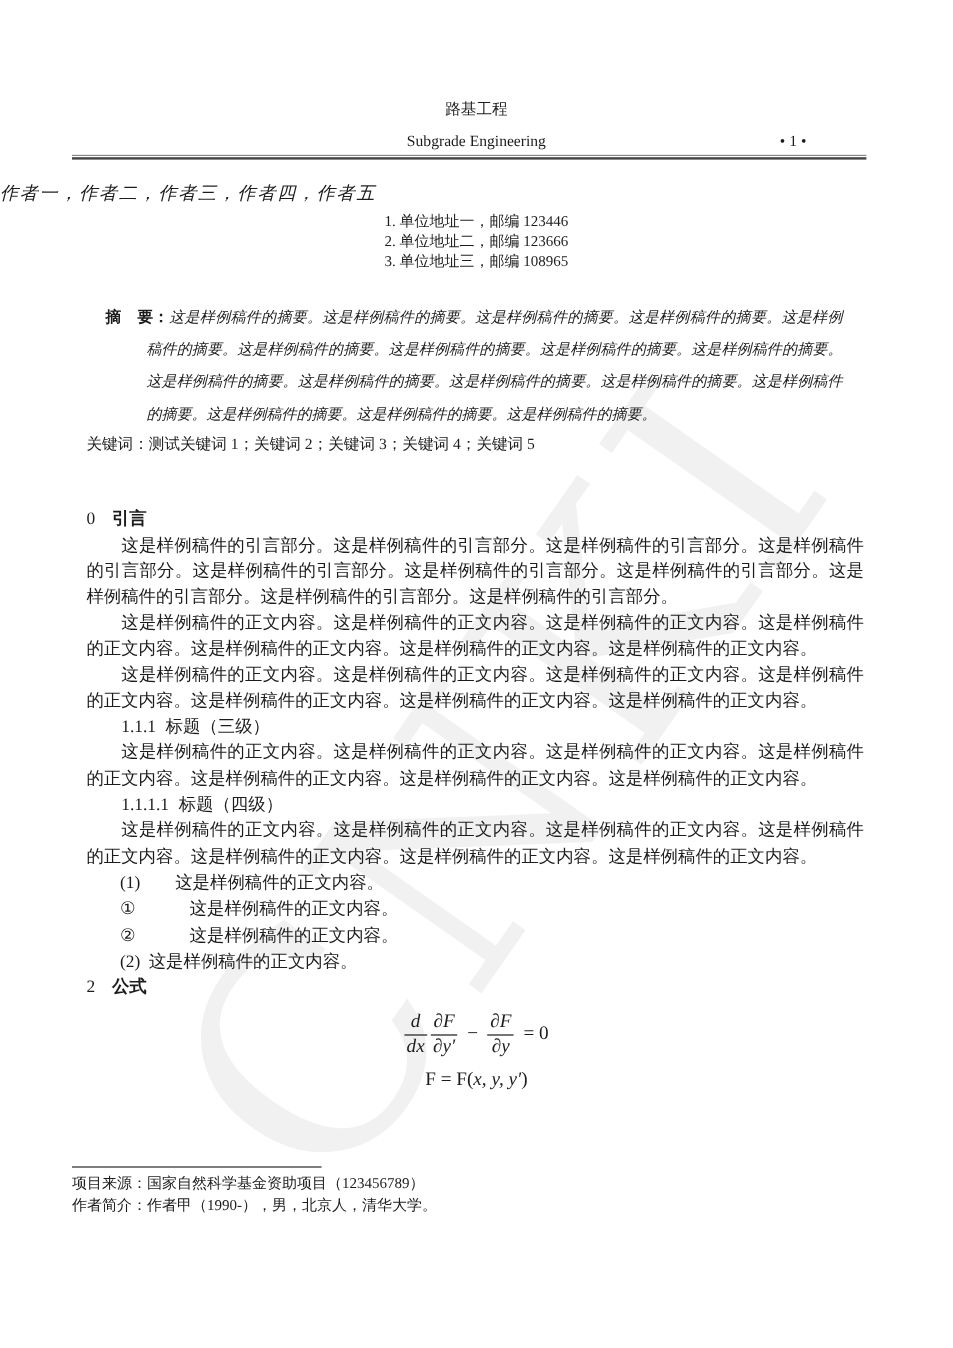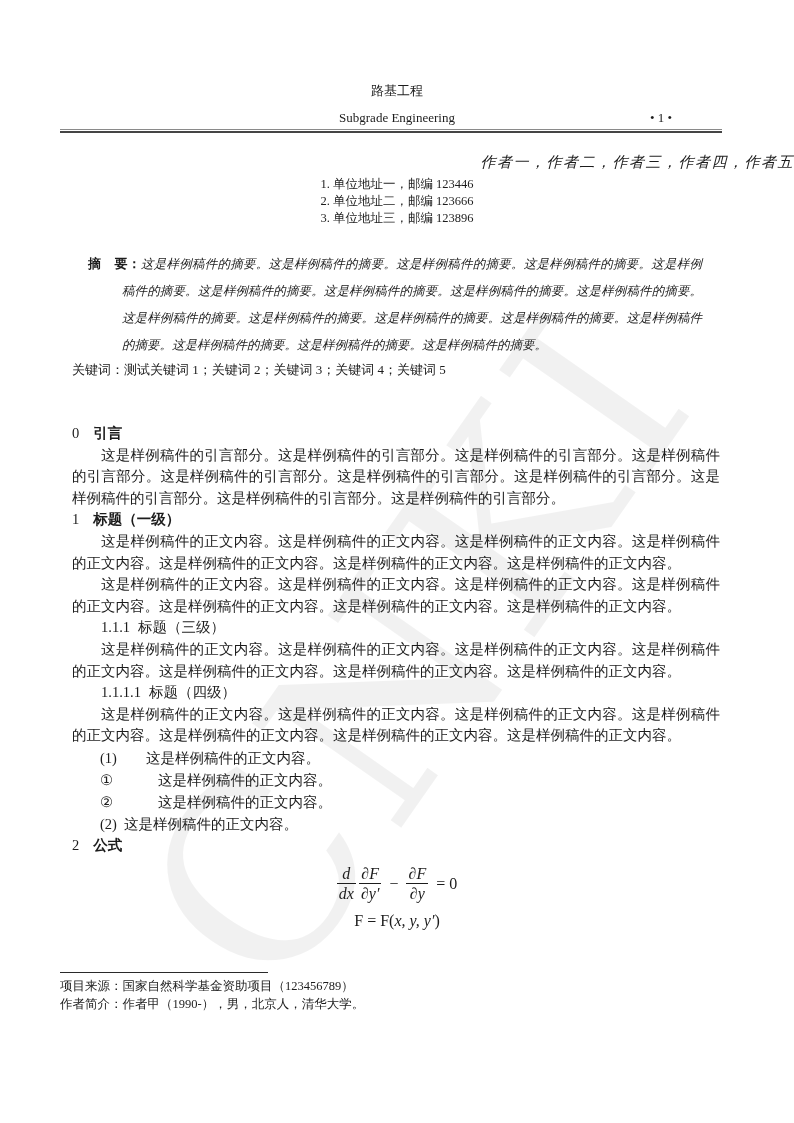--- a/index.html
+++ b/index.html
@@ -19,21 +19,21 @@
   .content { position:relative; z-index:1; }
 
   
   .hdr-line1 { padding-top:83px; text-align:center; font-size:13px; line-height:15px; }
   .hdr-line2 { position:relative; text-align:center; font-size:13px; line-height:16px; margin-top:12px; }
   .page-num  { position:absolute; right:122px; top:0; font-size:13px; }
   .header-rule { margin:3px 72px 0 60px; height:1px; border-top:1px solid #8a8a8a; border-bottom:2px solid #454545; }
 
   
   .title   { margin:26px 0 0; text-align:center; font-size:25px; font-weight:400; letter-spacing:3px; line-height:32px; }
-  .authors { margin-top:19px; text-align:right; font-size:15px; font-style:italic; letter-spacing:1.5px; line-height:21px; }
+  .authors { margin-top:19px; text-align:left; font-size:15px; font-style:italic; letter-spacing:1.5px; line-height:21px; }
   .affil   { margin-top:3px; text-align:center; font-size:12.5px; line-height:17px; }
   .affil div { line-height:17px; }
 
   
   .abstract {
     margin:23px 92px 0 88px; padding-left:34px; text-indent:-34px;
     font-size:12.5px; font-style:italic; line-height:27px; text-align:justify;
   }
   .abs-label { font-style:normal; font-weight:bold; font-family:"Liberation Sans","DejaVu Sans",sans-serif; font-size:13px; }
   .keywords { margin:0 92px 0 72px; font-size:13px; line-height:22px; }
@@ -87,31 +87,30 @@
     <div class="hdr-line2">
       <span>Subgrade Engineering</span>
       <span class="page-num">• 1 •</span>
     </div>
     <div class="header-rule"></div>
 
     <div class="authors">作者一，作者二，作者三，作者四，作者五</div>
     <div class="affil">
       <div>1. 单位地址一，邮编 123446</div>
       <div>2. 单位地址二，邮编 123666</div>
-      <div>3. 单位地址三，邮编 123896</div>
+      <div>3. 单位地址三，邮编 108965</div>
     </div>
 
     <div class="abstract"><span class="abs-label">摘　要：</span><span>这是样例稿件的摘要。这是样例稿件的摘要。这是样例稿件的摘要。这是样例稿件的摘要。这是样例稿件的摘要。这是样例稿件的摘要。这是样例稿件的摘要。这是样例稿件的摘要。这是样例稿件的摘要。这是样例稿件的摘要。这是样例稿件的摘要。这是样例稿件的摘要。这是样例稿件的摘要。这是样例稿件的摘要。这是样例稿件的摘要。这是样例稿件的摘要。这是样例稿件的摘要。</span></div>
 
     <div class="keywords"><span class="kw-label">关键词：</span><span>测试关键词 1；关键词 2；关键词 3；关键词 4；关键词 5</span></div>
 
     <div class="sec-h1 first-heading"><span class="sec-num">0</span><span>引言</span></div>
     <p class="body-para">这是样例稿件的引言部分。这是样例稿件的引言部分。这是样例稿件的引言部分。这是样例稿件的引言部分。这是样例稿件的引言部分。这是样例稿件的引言部分。这是样例稿件的引言部分。这是样例稿件的引言部分。这是样例稿件的引言部分。这是样例稿件的引言部分。</p>
 
-    <div class="sec-h1"><span class="sec-num">1</span><span>标题（一级）</span></div>
     <p class="body-para">这是样例稿件的正文内容。这是样例稿件的正文内容。这是样例稿件的正文内容。这是样例稿件的正文内容。这是样例稿件的正文内容。这是样例稿件的正文内容。这是样例稿件的正文内容。</p>
 
     <p class="body-para">这是样例稿件的正文内容。这是样例稿件的正文内容。这是样例稿件的正文内容。这是样例稿件的正文内容。这是样例稿件的正文内容。这是样例稿件的正文内容。这是样例稿件的正文内容。</p>
 
     <div class="sec-h3"><span class="sec-num">1.1.1</span><span>标题（三级）</span></div>
     <p class="body-para">这是样例稿件的正文内容。这是样例稿件的正文内容。这是样例稿件的正文内容。这是样例稿件的正文内容。这是样例稿件的正文内容。这是样例稿件的正文内容。这是样例稿件的正文内容。</p>
 
     <div class="sec-h3"><span class="sec-num">1.1.1.1</span><span>标题（四级）</span></div>
     <p class="body-para">这是样例稿件的正文内容。这是样例稿件的正文内容。这是样例稿件的正文内容。这是样例稿件的正文内容。这是样例稿件的正文内容。这是样例稿件的正文内容。这是样例稿件的正文内容。</p>
 

